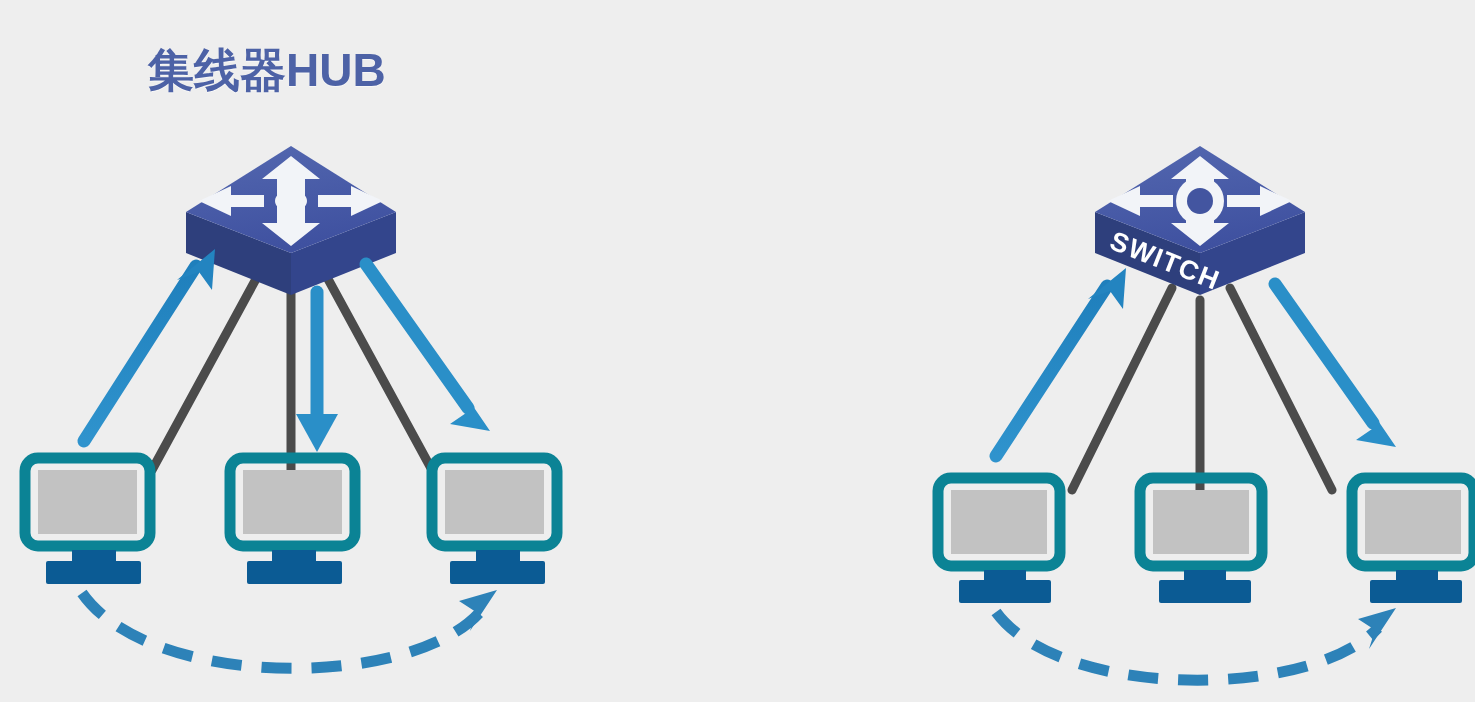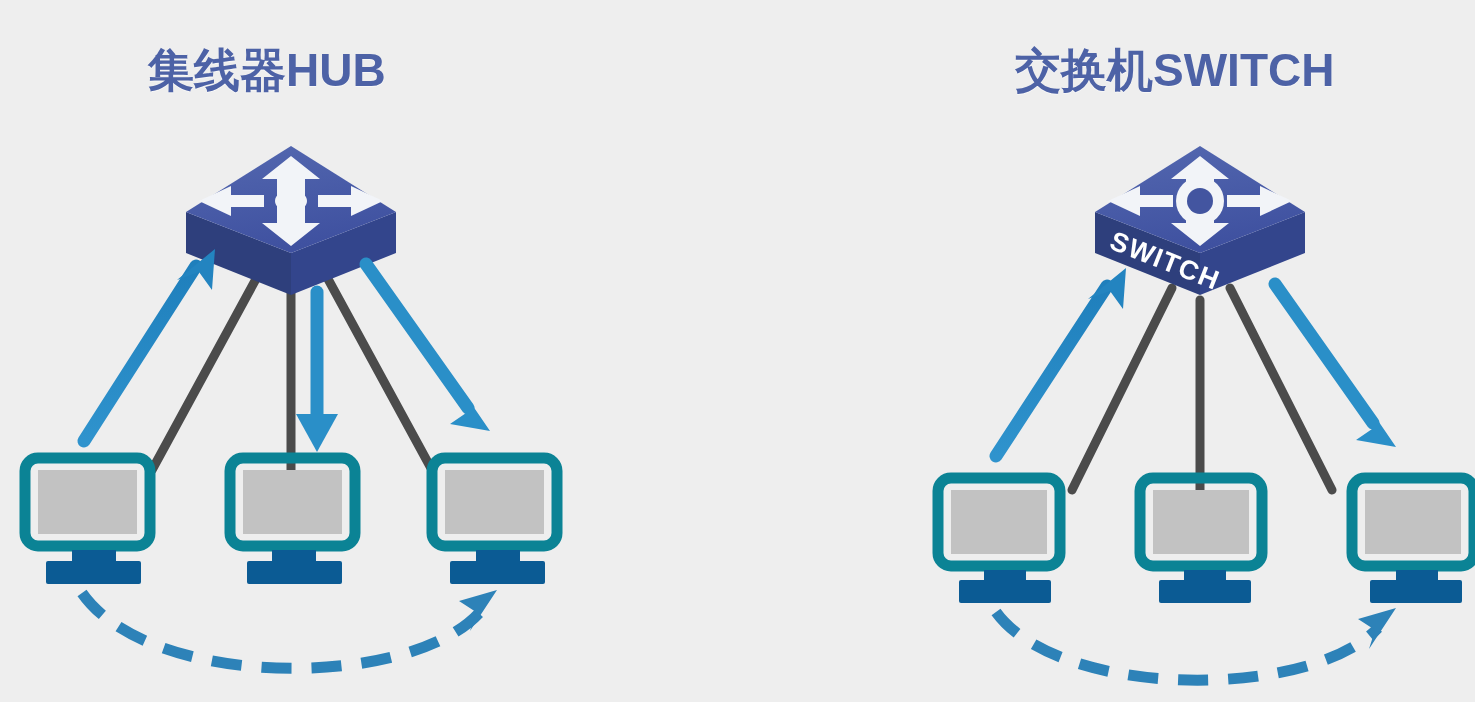--- a/index.html
+++ b/index.html
@@ -111,21 +111,20 @@
 
       <g>
         <path d="M82,593 C150,690 410,690 480,612" fill="none" stroke="#2d82b8" stroke-width="11" stroke-linecap="butt" stroke-dasharray="30 20"></path>
         <path d="M497,590 L459,601 L476,612 L470,631 Z" fill="#2d82b8"></path>
       </g>
     </svg>
   </div>
 
   <div class="panel" id="panel-switch">
 
-    <div class="panel-title" id="title-switch">交换机SWITCH</div>
 
     <svg class="layer" width="575" height="702" viewBox="0 0 575 702">
       <defs>
         <linearGradient id="swTop" x1="0" y1="0" x2="0.3" y2="1">
           <stop offset="0" stop-color="#5468b0"></stop>
           <stop offset="1" stop-color="#3f51a0"></stop>
         </linearGradient>
         <linearGradient id="arrBlueUp2" x1="0" y1="1" x2="0" y2="0">
           <stop offset="0" stop-color="#2f93cd"></stop>
           <stop offset="1" stop-color="#1f7fbc"></stop>

